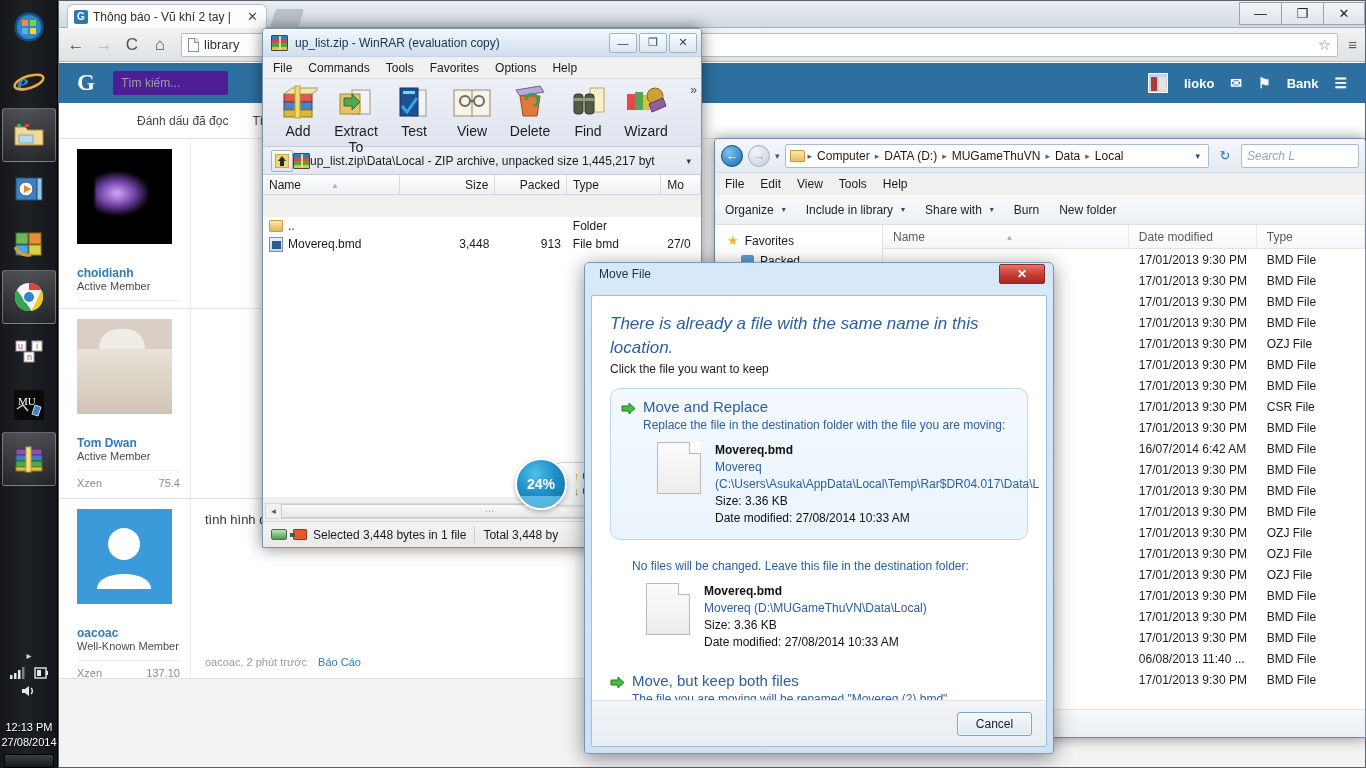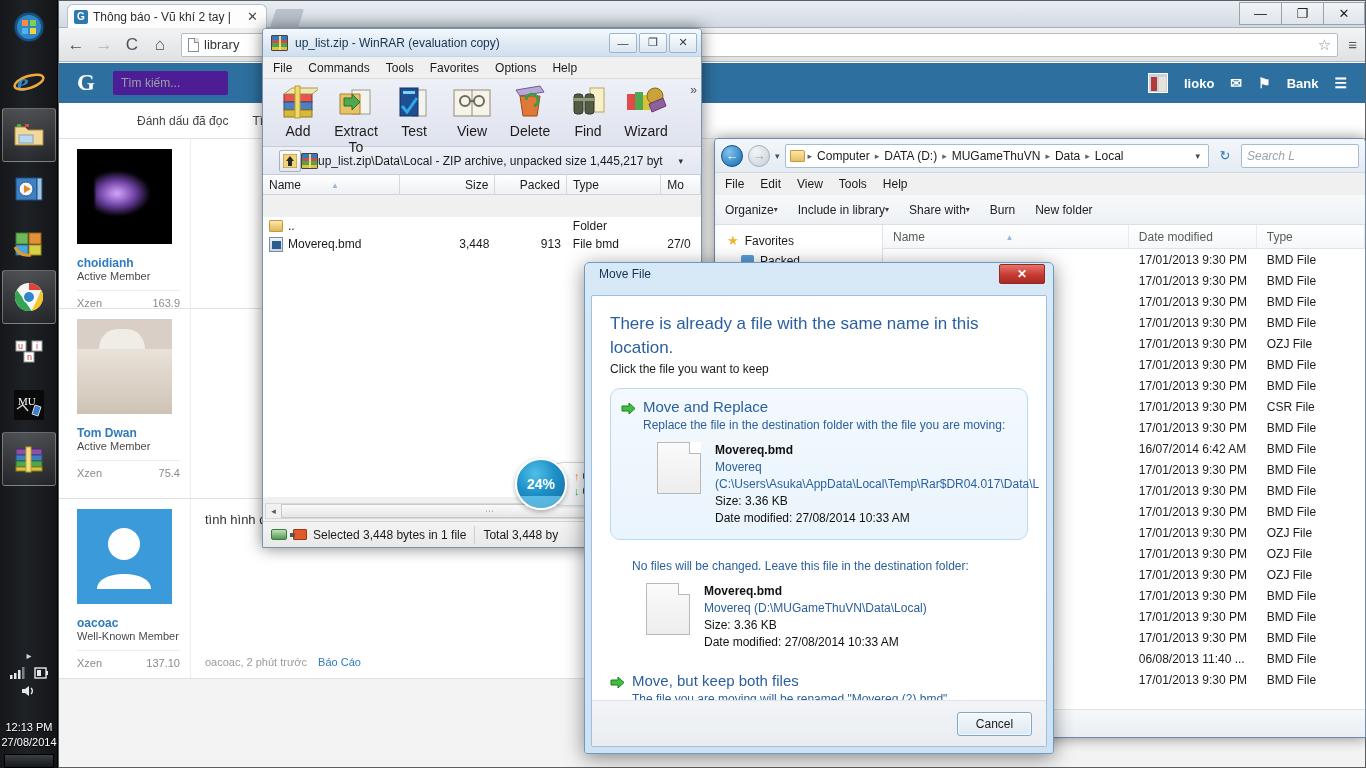--- a/index.html
+++ b/index.html
@@ -168,21 +168,21 @@
   .post-av.img2{ background:#d9cfc6; }
   .post-av.img2:after{
     content:""; position:absolute; left:0;top:30px;width:95px;height:65px;
     background:linear-gradient(180deg,#e9e2d8,#cfc3b6);
   }
   .post-av.img2:before{
     content:""; position:absolute; left:22px;top:10px;width:46px;height:50px;
     background:#f0ece6; border-radius:40% 40% 20% 20%;
   }
   .person-silhouette{ position:absolute; left:0;top:0;width:95px;height:95px; }
-  .user-name{ color:#2e7bbd; font-weight:bold; font-size:12px; margin-top:12px;}
+  .user-name{ color:#2e7bbd; font-weight:bold; font-size:12px; margin-top:22px;}
   .user-title{ color:#4a4a4a; font-size:11px; }
   .user-stats{
     margin-top:8px; padding-top:6px; border-top:1px solid #eee;
     display:flex; justify-content:space-between; color:#8b8b8b; font-size:11px;
   }
   .post-main{ flex:1; padding:12px 14px; position:relative; }
   .post-text{ font-size:13px; color:#333; line-height:18px; }
   .post-meta{ position:absolute; left:14px; bottom:10px; font-size:11px; color:#9b9b9b; }
   .post-meta a{ color:#2e7bbd; text-decoration:none; margin-left:8px;}
 
@@ -215,21 +215,21 @@
   .refresh{ width:22px;height:22px; display:flex;align-items:center;justify-content:center; color:#2b77c0; font-size:13px; flex:none;}
   .search-field{
     width:118px; height:24px; background:#fff; border:1px solid #a6bcd2; border-radius:2px;
     display:flex;align-items:center; padding:0 5px; color:#9aa3ab; font-size:12px; font-style:italic;
   }
   #exp-menubar{ height:22px; display:flex; align-items:center; gap:16px; padding:0 10px; font-size:12px; color:#1b1b1b; background:#f0f0f0;}
   #exp-toolbar{
     height:30px; display:flex; align-items:center; gap:20px; padding:0 10px; font-size:12px; color:#222;
     background:linear-gradient(180deg,#f7f9fb,#eef1f4); border-bottom:1px solid #dbe0e5;
   }
-  .tb-item{ display:flex; align-items:center; gap:0;}
+  .tb-item{ display:flex; align-items:center; gap:8px;}
   .caret{ font-size:8px; color:#444; }
   #exp-content{ position:absolute; left:0; right:0; top:86px; bottom:0; display:flex; background:#fff;}
   #exp-nav{ width:168px; background:#fff; border-right:1px solid #e3e3e3; padding:8px 0 0 12px; }
   .nav-head{ display:flex; align-items:center; gap:6px; font-size:12px; color:#1b1b1b; margin-bottom:4px;}
   .star{ color:#f0b429; font-size:13px;}
   .nav-child{ display:flex; align-items:center; gap:6px; font-size:12px; color:#1b1b1b; padding:2px 0 2px 14px;}
   .nav-sq{width:13px;height:12px;flex:none;border-radius:2px;}
   #exp-list{ flex:1; position:relative; overflow:hidden;}
   #exp-cols{
     height:24px; display:flex; align-items:center;
@@ -311,21 +311,21 @@
   }
   #wr-toolbar{
     height:68px; background:linear-gradient(180deg,#eef0f7,#dfe3ee);
     border-bottom:1px solid #c8ccd8;
     display:flex; align-items:flex-start; padding:4px 0 0 6px; position:relative;
   }
   .wr-tool{ width:58px; text-align:center; font-size:14px; color:#1b1b1b; }
   .wr-tool .ti{ height:40px; display:flex;align-items:center;justify-content:center;}
   #wr-chev{ position:absolute; right:4px; top:4px; color:#44506b; font-size:12px;}
   #wr-path{
-    height:28px; display:flex; align-items:center; padding:0 16px;
+    height:28px; display:flex; align-items:center; padding:0 8px;
     background:linear-gradient(180deg,#eef0f7,#e2e6f0);
     border-bottom:1px solid #c8ccd8; font-size:12px; color:#1b1b1b;
   }
   .up-btn{
     width:22px;height:22px; background:linear-gradient(180deg,#fdfdfd,#e2e6ee);
     border:1px solid #a7afc0; border-radius:2px;
     display:flex;align-items:center;justify-content:center; flex:none;
   }
   #wr-path .pdd{ margin-left:auto; font-size:9px; color:#333; padding-right:2px;}
   #wr-cols{
@@ -377,21 +377,21 @@
     background:linear-gradient(180deg,#e8736b 0%,#c63b33 55%,#a82a22 100%);
     border:1px solid #8e2a22; color:#fff; font-size:12px; font-weight:bold;
     display:flex;align-items:center;justify-content:center;
   }
   #mf-body{
     position:absolute; left:6px; right:6px; top:32px; bottom:6px;
     background:#fff; border:1px solid #9fc0dc; border-radius:2px;
     overflow:hidden;
   }
   #mf-inner{ padding:16px 18px 0 18px; }
-  #mf-h1{ font-size:17px; color:#2b5f9e; line-height:24px; }
+  #mf-h1{ font-size:17px; color:#2b5f9e; line-height:24px;font-style:italic; }
   #mf-h2{ font-size:12px; color:#1b1b1b; margin-top:2px;}
   .mf-option{ margin-top:14px; }
   .mf-option.boxed{
     border:1px solid #bcd9ef; background:linear-gradient(180deg,#f3f9fe,#eaf4fc);
     border-radius:10px; padding:8px 10px 12px 10px; margin-top:12px;
   }
   .mf-opt-head{ display:flex; align-items:flex-start; gap:7px;}
   .arrow-ic{ width:15px;height:15px; flex:none; margin-top:4px; position:relative;}
   .mf-opt-title{ font-size:15px; color:#2b5f9e; line-height:20px;}
   .mf-opt-sub{ font-size:12px; color:#2b5f9e; margin-left:22px; line-height:17px;}

